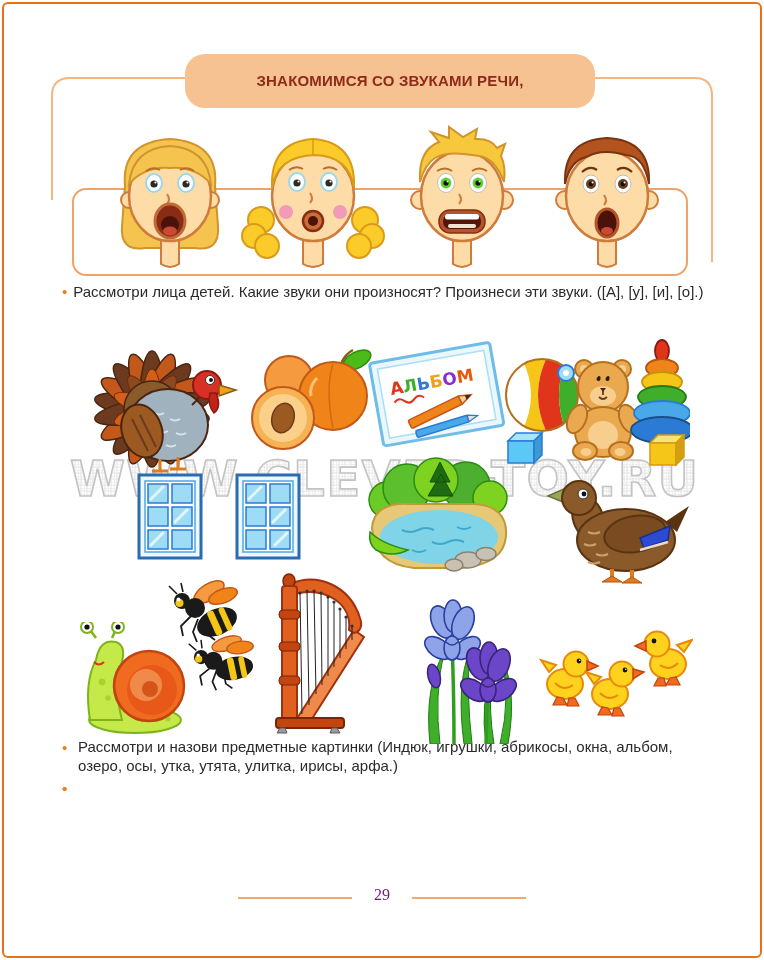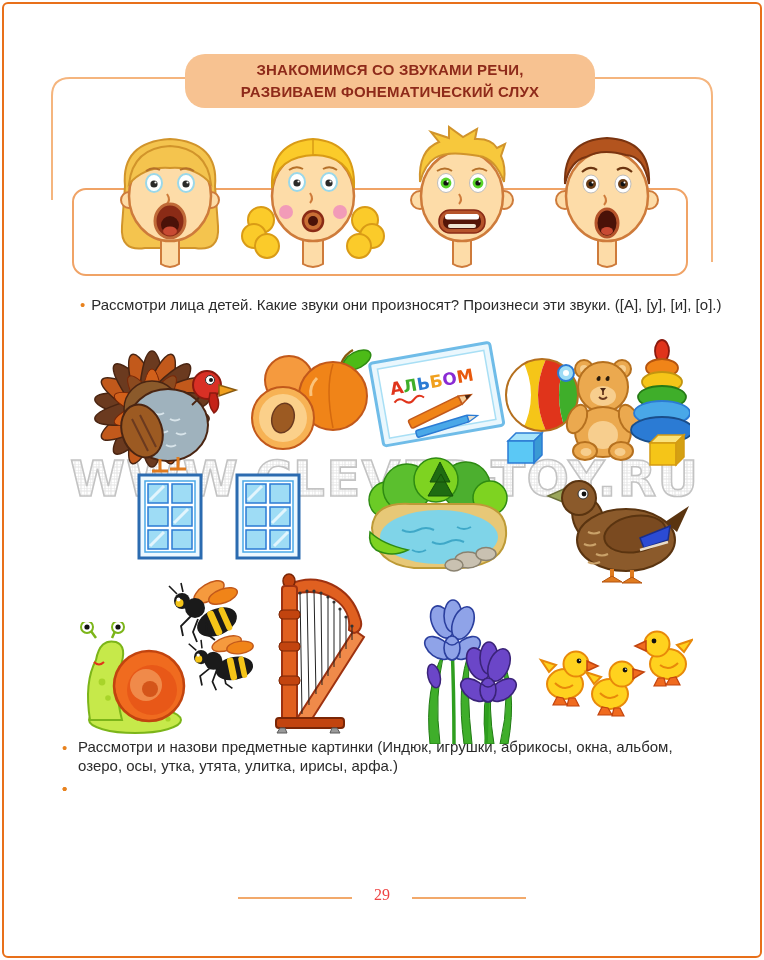--- a/index.html
+++ b/index.html
@@ -9,46 +9,45 @@
   #page-frame{position:absolute;left:2px;top:2px;right:2px;bottom:2px;border:2px solid #e8701a;border-radius:6px;pointer-events:none;z-index:9;}
   
   .header-box{left:185px;top:54px;width:410px;height:54px;background:#f7c291;border-radius:20px;
       display:flex;flex-direction:column;justify-content:center;align-items:center;z-index:3;}
   .header-box div{font-weight:bold;font-size:15px;line-height:1.45;color:#8e2a1a;letter-spacing:.2px;text-align:center;}
   
   #frame-svg{left:0;top:0;z-index:0;}
   .inner-box{left:72px;top:188px;width:612px;height:84px;border:2px solid #f0a366;border-radius:14px;background:#fff;z-index:1;}
   .face{z-index:2;}
   
-  .bullet-line{left:80px;top:282px;width:660px;font-size:15px;line-height:19px;z-index:3;margin-top:13px;}
+  .bullet-line{left:62px;top:282px;width:660px;font-size:15px;line-height:19px;z-index:3;}
   .blist{left:62px;top:738px;width:648px;z-index:3;font-size:15px;line-height:18.5px;}
   .bitem{position:relative;padding-left:16px;margin-bottom:4px;}
   .bdot{position:absolute;left:0;top:1px;color:#e8821e;font-size:15px;}
   .ital{}
   
   .pgline{height:2px;background:#f2a96b;top:897px;z-index:3;}
-  .pgnum{left:352px;top:886px;width:60px;text-align:center;font-family:"Liberation Serif",serif;font-size:16px;color:#ef4444;z-index:3;}
+  .pgnum{left:352px;top:886px;width:60px;text-align:center;font-family:"Liberation Serif",serif;font-size:16px;color:#701a75;z-index:3;}
   .wm{z-index:1;}
   .pic{z-index:2;}
 </style>
 </head>
 <body>
 
 <div id="page">
 
   <div id="page-frame"></div>
 
   <svg class="abs" id="frame-svg" width="764" height="300" viewBox="0 0 764 300">
     <path d="M52,200 L52,96 Q52,78 70,78 L695,78 Q712,78 712,96 L712,262" fill="none" stroke="#f5b57e" stroke-width="2"></path>
   </svg>
   <div class="abs inner-box"></div>
 
   <div class="abs header-box">
     <div>ЗНАКОМИМСЯ СО ЗВУКАМИ РЕЧИ,</div>
-    <div>РАЗВИВАЕМ ФОНЕМАТИЧЕСКИЙ СЛУХ</div>
   </div>
 
   <svg class="abs face" style="left:95px;top:124px" width="150" height="146" viewBox="0 0 150 146">
     <path d="M30,62 Q26,18 75,15 Q124,18 120,62 L123,102 Q125,128 100,124 L50,124 Q25,128 27,102 Z" fill="#f4c44e" stroke="#d1942b" stroke-width="2"></path>
     <path d="M66,108 L66,140 q9,6 18,0 L84,108 Z" fill="#fddca8" stroke="#ce7b3b" stroke-width="2"></path>
     <circle cx="34" cy="76" r="8" fill="#fddca8" stroke="#ce7b3b" stroke-width="2"></circle>
     <circle cx="116" cy="76" r="8" fill="#fddca8" stroke="#ce7b3b" stroke-width="2"></circle>
     <ellipse cx="75" cy="72" rx="41" ry="45" fill="#fddca8" stroke="#ce7b3b" stroke-width="2.5"></ellipse>
     <path d="M34,60 Q38,24 75,22 Q112,24 116,60 Q100,42 75,44 Q50,42 34,60 Z" fill="#f4c44e" stroke="#d1942b" stroke-width="2"></path>
     <path d="M51,47 q7,-5 14,-1" fill="none" stroke="#b5702a" stroke-width="2"></path>

